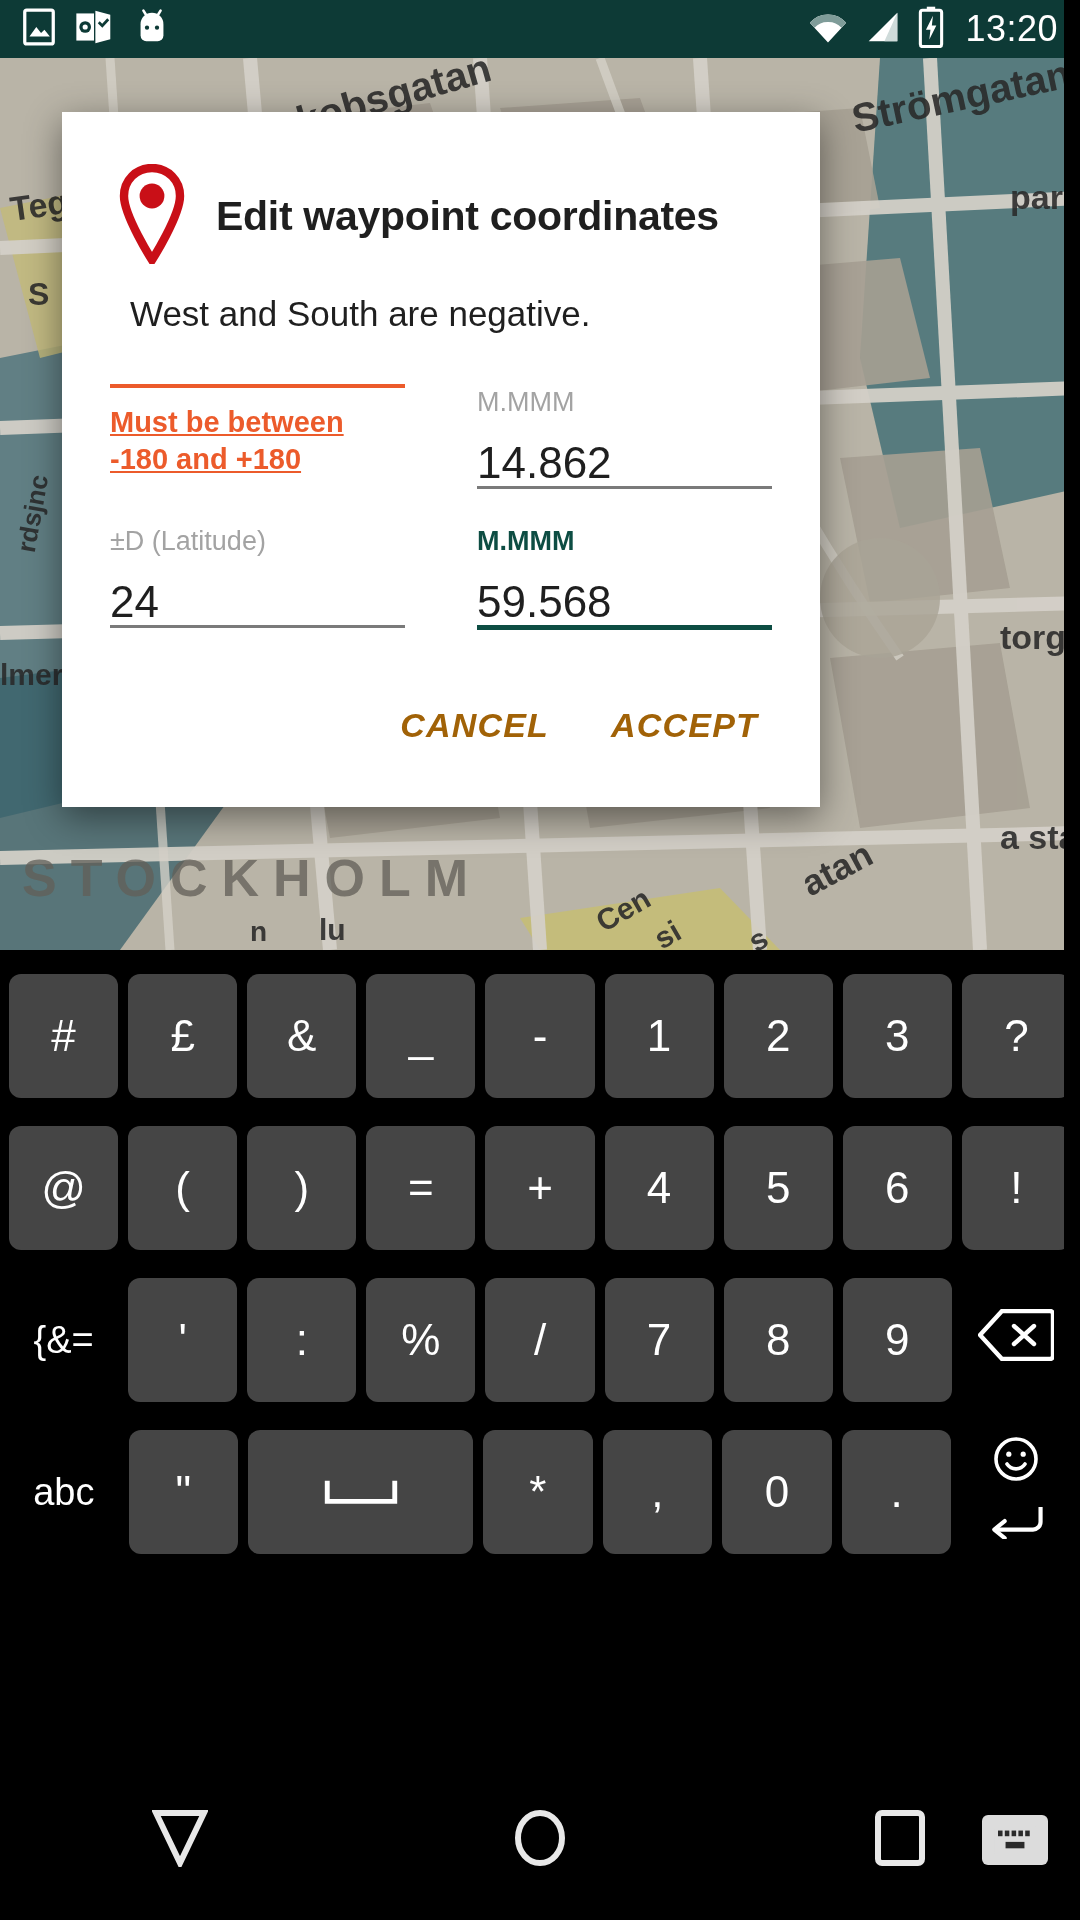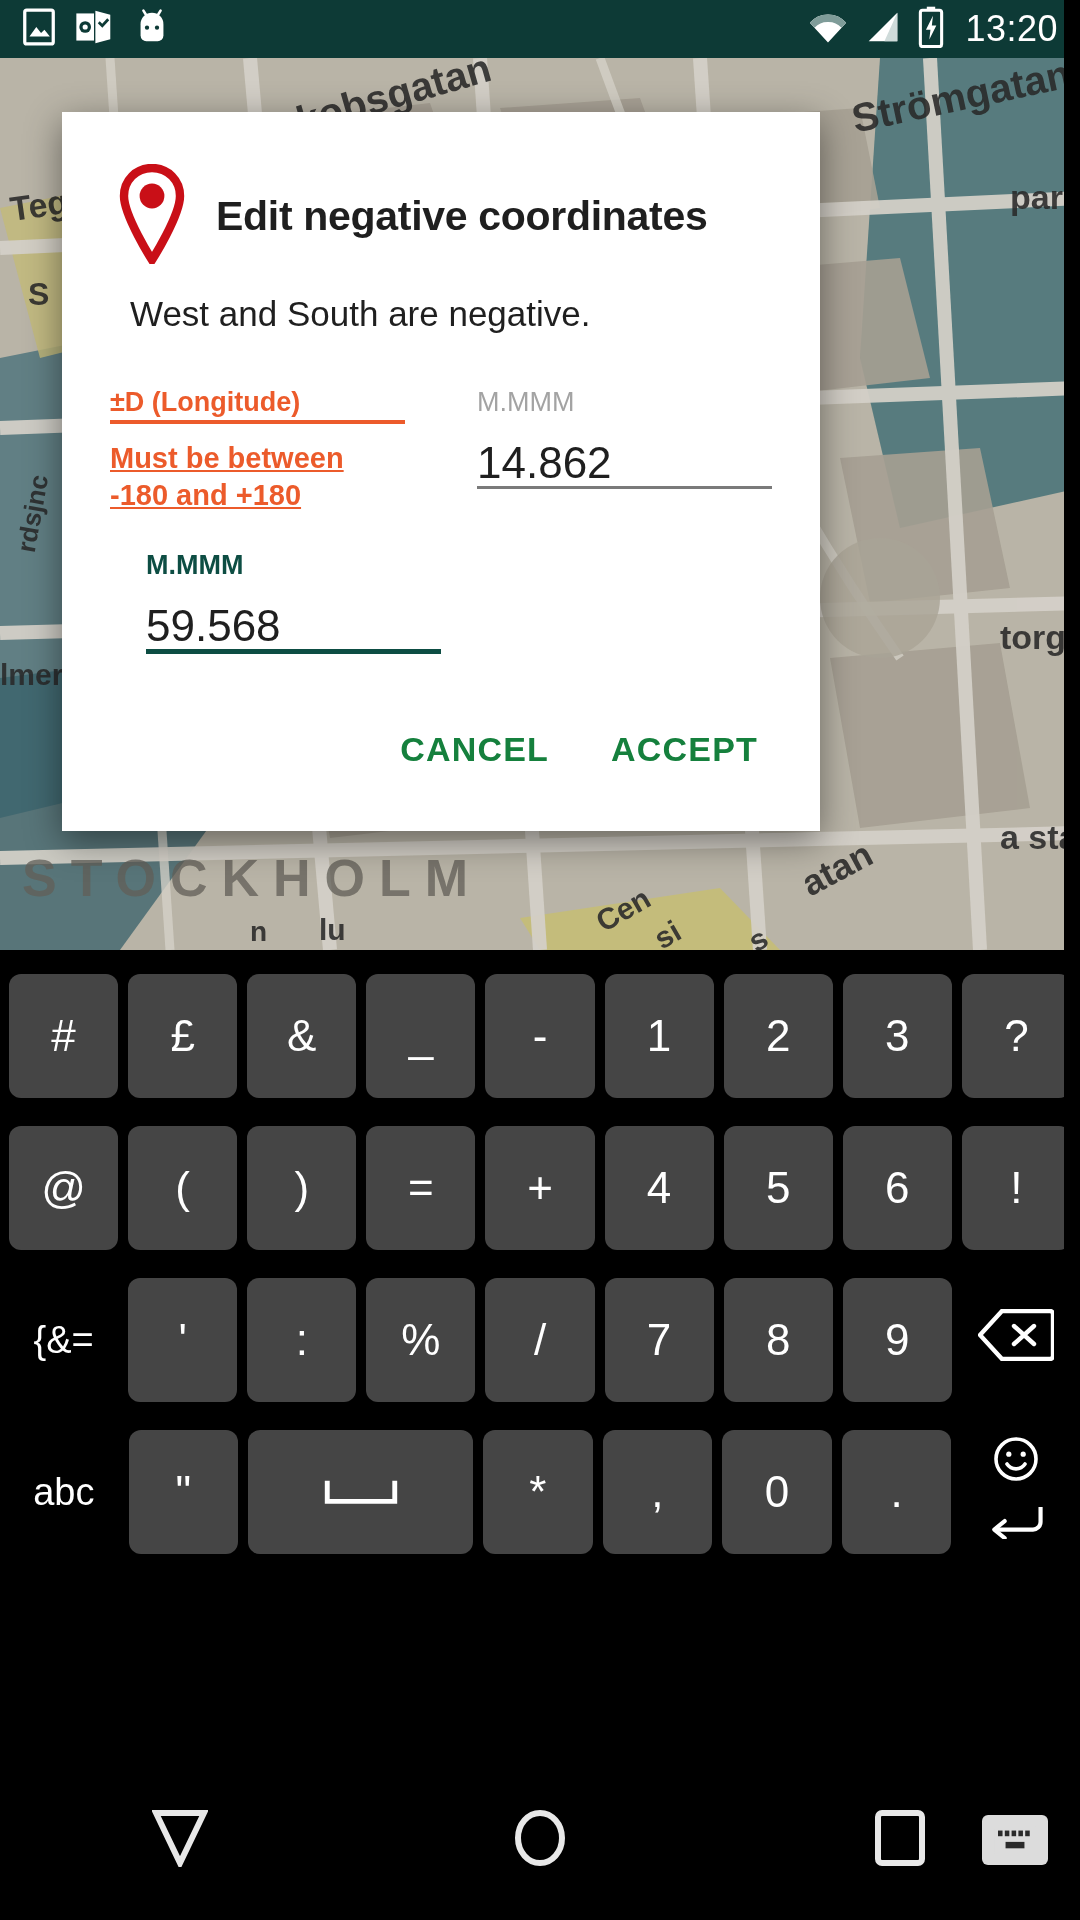--- a/index.html
+++ b/index.html
@@ -91,23 +91,24 @@
   }
 
   .row-gap { height: 34px; }
 
   .dlg-actions {
     display: flex; justify-content: flex-end; align-items: center;
     gap: 54px; padding: 70px 58px 56px 0;
   }
   .dlg-btn {
     background: none; border: none; cursor: pointer;
-    color: #15803d; font-size: 34px; font-weight: 700; letter-spacing: 1.2px;
+    color: #a16207; font-size: 34px; font-weight: 700; letter-spacing: 1.2px;
     font-family: "Liberation Sans", sans-serif;
     padding: 6px 4px;
+    font-style: italic;
   }
 
   
   .keyboard {
     position: absolute; left: 0; top: 950px; width: 1080px; height: 810px;
     background: #000;
     padding: 10px 0 0 0;
   }
   .krow {
     display: flex; align-items: center; height: 152px;
@@ -266,44 +267,48 @@
 
   <div class="dialog">
 
     <div class="dlg-header">
       <span>
         <svg width="76" height="100" viewBox="0 0 38 50">
           <path d="M19 2C11 2 5 8.2 5 16c0 10 14 32 14 32s14-22 14-32c0-7.8-6-14-14-14z" fill="none" stroke="#c90f17" stroke-width="4.2"></path>
           <circle cx="19" cy="16" r="6.2" fill="#c90f17"></circle>
         </svg>
       </span>
-      <div class="dlg-title">Edit negative coordinates</div>
+      <div class="dlg-title">Edit waypoint coordinates</div>
     </div>
 
     <div class="dlg-sub">West and South are negative.</div>
 
     <div class="fields">
 
       <div class="frow">
         <div class="fcol">
-          <div class="flabel err">±D (Longitude)</div>
           <div class="funder err"></div>
           <div class="ferror">Must be between
 -180 and +180</div>
         </div>
         <div class="fcol right">
           <div class="flabel muted">M.MMM</div>
           <div class="fvalue">14.862</div>
           <div class="funder"></div>
         </div>
       </div>
 
       <div class="row-gap"></div>
 
       <div class="frow">
+        <div class="fcol">
+          <div class="flabel muted">±D (Latitude)</div>
+          <div class="fvalue">24</div>
+          <div class="funder"></div>
+        </div>
         <div class="fcol right">
           <div class="flabel focus">M.MMM</div>
           <div class="fvalue">59.568</div>
           <div class="funder focus"></div>
         </div>
       </div>
 
     </div>
 
     <div class="dlg-actions">

